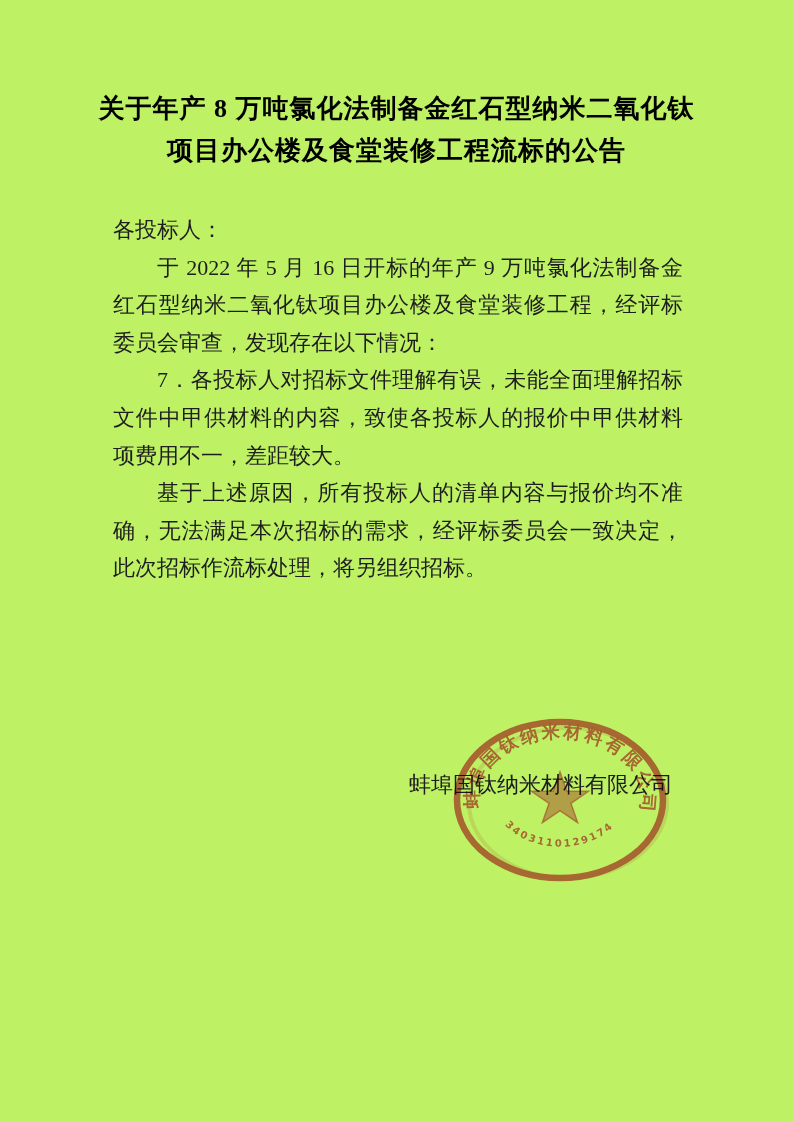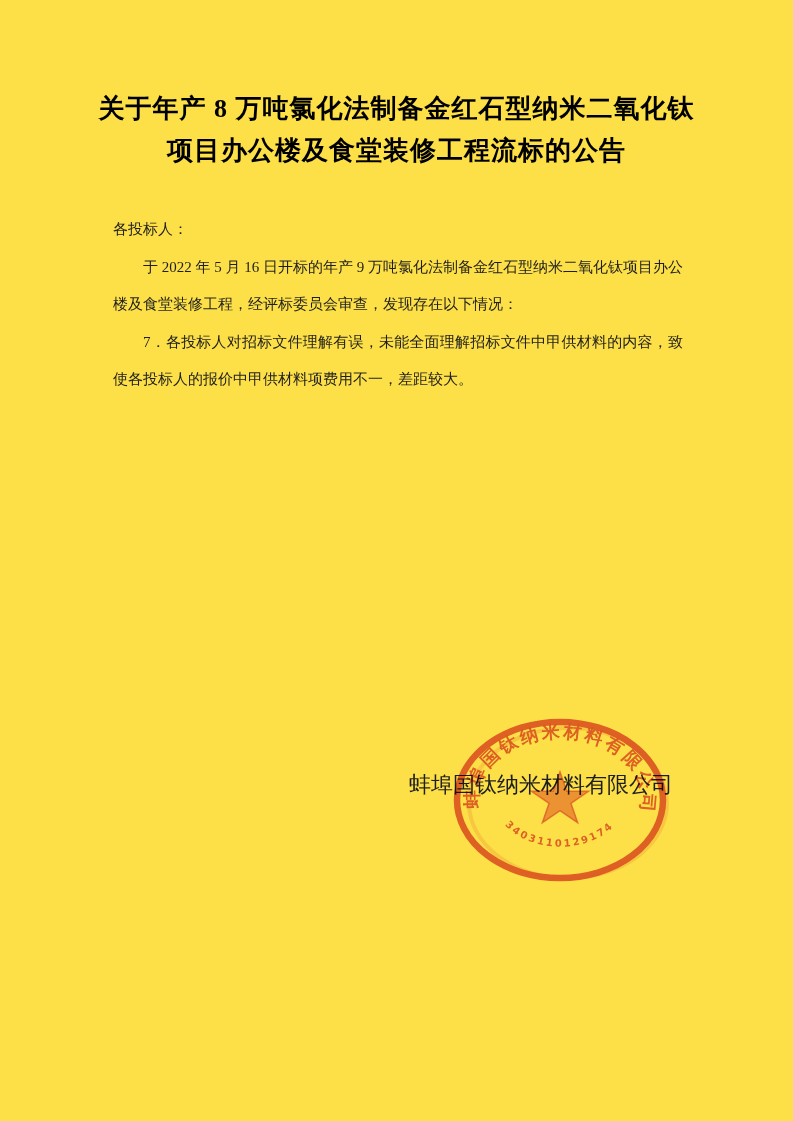--- a/index.html
+++ b/index.html
@@ -4,21 +4,21 @@
 <style>
   html, body {
     margin: 0;
     padding: 0;
     background: #ffffff;
   }
   .page {
     position: relative;
     width: 793px;
     height: 1121px;
-    background: #fde047;
+    background: #bef264;
     overflow: hidden;
     font-family: "Liberation Serif", "DejaVu Serif", serif;
     color: #1e1e1e;
   }
   .doc-title {
     position: absolute;
     top: 88px;
     left: 0;
     width: 100%;
     margin: 0;
@@ -28,21 +28,21 @@
     line-height: 42px;
     color: #000000;
     letter-spacing: 1px;
   }
   .doc-title .tline { display: block; }
   .doc-body {
     position: absolute;
     top: 211px;
     left: 113px;
     width: 570px;
-    font-size: 15px;
+    font-size: 22px;
     line-height: 37.6px;
     text-align: justify;
     text-justify: inter-character;
   }
   .doc-body p { margin: 0; }
   .para { text-indent: 2em; }
   .signature {
     position: absolute;
     top: 763px;
     left: 113px;
@@ -72,20 +72,21 @@
 
   <h1 class="doc-title">
     <span class="tline">关于年产 8 万吨氯化法制备金红石型纳米二氧化钛</span>
     <span class="tline">项目办公楼及食堂装修工程流标的公告</span>
   </h1>
 
   <div class="doc-body">
     <p class="salutation">各投标人：</p>
     <p class="para">于 2022 年 5 月 16 日开标的年产 9 万吨氯化法制备金红石型纳米二氧化钛项目办公楼及食堂装修工程，经评标委员会审查，发现存在以下情况：</p>
     <p class="para">7．各投标人对招标文件理解有误，未能全面理解招标文件中甲供材料的内容，致使各投标人的报价中甲供材料项费用不一，差距较大。</p>
+    <p class="para">基于上述原因，所有投标人的清单内容与报价均不准确，无法满足本次招标的需求，经评标委员会一致决定，此次招标作流标处理，将另组织招标。</p>
   </div>
 
   <div class="signature">
     <div class="sig-company">蚌埠国钛纳米材料有限公司</div>
   </div>
 
   <svg class="seal" viewBox="0 0 218 168" xmlns="http://www.w3.org/2000/svg" aria-hidden="true">
     <defs>
       <path id="sealArcTop" d="M 30 99 A 82 61 0 1 1 188 99" fill="none"></path>
       <path id="sealArcBottom" d="M 48 101 A 66 48 0 0 0 170 101" fill="none"></path>

